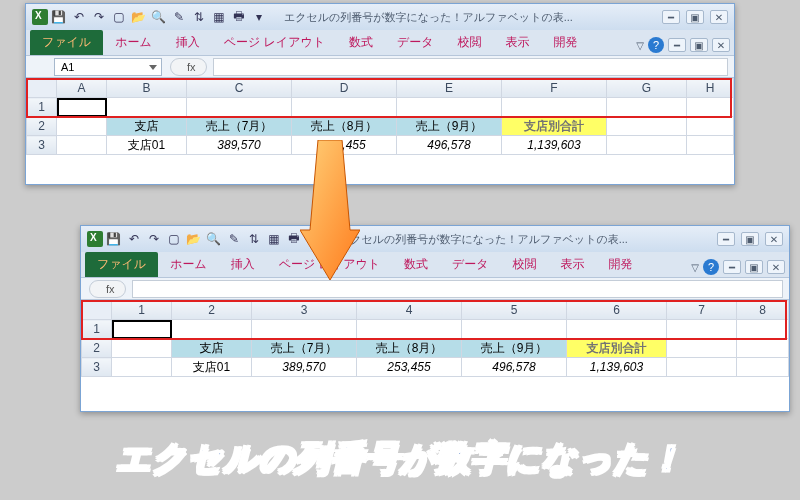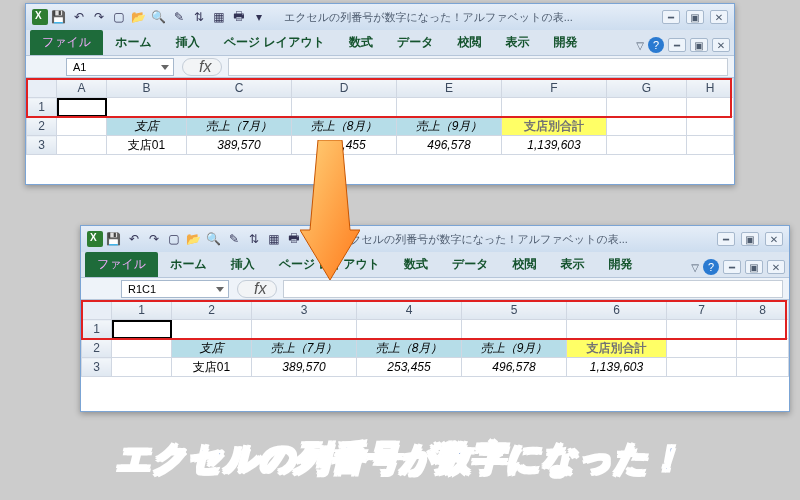--- a/index.html
+++ b/index.html
@@ -51,57 +51,55 @@
     height: 26px;
     display:flex;
     align-items:flex-end;
     padding: 0 4px;
     background:#dbe5f1;
     border-bottom:1px solid #b6c6da;
     font-size:12px;
   }
   .file-tab {
     background:#1e6b3a;
-    color:#f0abfc;
+    color:#fdba74;
     padding:4px 12px;
     border-radius:2px 2px 0 0;
     font-size:12px;
   }
-  .rtab { padding:4px 12px; color:#14532d;font-weight:bold; }
+  .rtab { padding:4px 12px; color:#be185d; }
   .ribbon-right { margin-left:auto; display:flex; align-items:center; gap:4px; padding-bottom:2px;}
   .help-icon { width:16px; height:16px; border-radius:50%; background:#2a7ad1; color:#fff; font-size:11px; display:flex; align-items:center; justify-content:center;}
 
   
   .fbar-row {
     height:22px;
     display:flex;
     align-items:center;
     background:#eef3f9;
     border-bottom:1px solid #b6c6da;
-    padding-left:12px;
   }
   .namebox {
     width:108px; margin-left:28px;
     height:18px; background:#fff;
     border:1px solid #a6b8cd;
     font-size:11px;
     display:flex; align-items:center; padding:0 6px;
     position:relative;
   }
   .namebox::after{content:""; position:absolute; right:4px; top:6px; width:0;height:0; border-left:4px solid transparent; border-right:4px solid transparent; border-top:5px solid #666;}
   .fx-bubble {
     margin-left:8px;
     height:18px;
     display:flex; align-items:center;
     padding:0 10px 0 16px;
     background:#f2f4f6;
     border:1px solid #c4cdd8;
     border-radius:10px;
-    font-style:italic;
-    font-size:16px;
+    font-size:11px;
     color:#555;
   }
   .formula-input{
     flex:1; height:18px; margin:0 6px 0 6px;
     background:#fff; border:1px solid #c4cdd8;
   }
 
   
   .grid-wrap { flex:1; position:relative; background:#fff; overflow:hidden; }
   table.grid { border-collapse:collapse; width:100%; font-size:12px; }
@@ -119,21 +117,21 @@
   }
   table.grid th.rowh {
     background:linear-gradient(#f2f6fa,#dfe7f1);
     width:30px;
     font-weight:normal;
     color:#3d4c61;
   }
   .corner { width:30px; background:#e8eef6;}
   .sel-row th.rowh { background:#f6dca6; }
   .sel-cell { outline:2px solid #000; outline-offset:-2px;}
-  .hdr-blue { background:#b6dde8; font-weight:normal;font-style:italic;}
+  .hdr-blue { background:#b6dde8; font-weight:normal;}
   .hdr-yellow { background:#ffff66; font-weight:bold; color:#737373;}
   .num { text-align:right; padding-right:6px;font-style:italic;}
   .red-box { position:absolute; border:2px solid #e02020; pointer-events:none;}
   .rb-top { left:0; right:2px; top:0px; height:40px;}
   .rb-bot { left:0; right:2px; top:0px; height:40px;}
 
   
   .arrow {
     position:absolute;
     left:300px;
@@ -309,23 +307,20 @@
     <div class="ribbon-right">
       <span style="font-size:10px;color:#4d5b6e;">▽</span>
       <div class="help-icon">?</div>
       <div class="win-ctrl">━</div>
       <div class="win-ctrl">▣</div>
       <div class="win-ctrl">✕</div>
     </div>
   </div>
 
   <div class="fbar-row">
-    <div class="namebox">
-      <span>R1C1</span>
-    </div>
     <div class="fx-bubble">fx</div>
     <div class="formula-input"></div>
   </div>
 
   <div class="grid-wrap">
     <div class="red-box rb-bot"></div>
     <table class="grid">
       <tbody>
           <tr>
         <th class="corner"></th>

